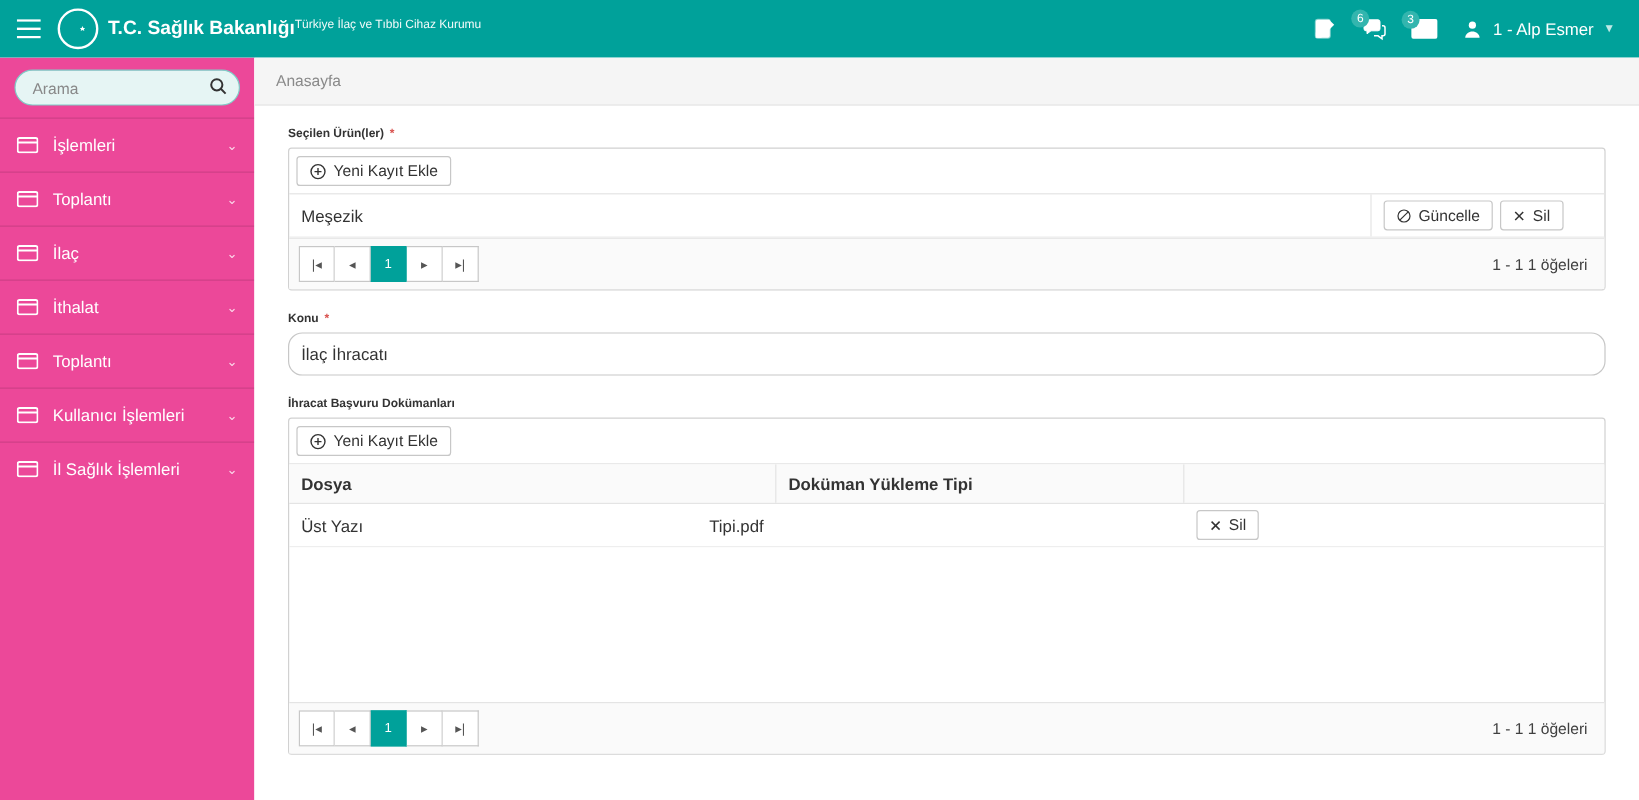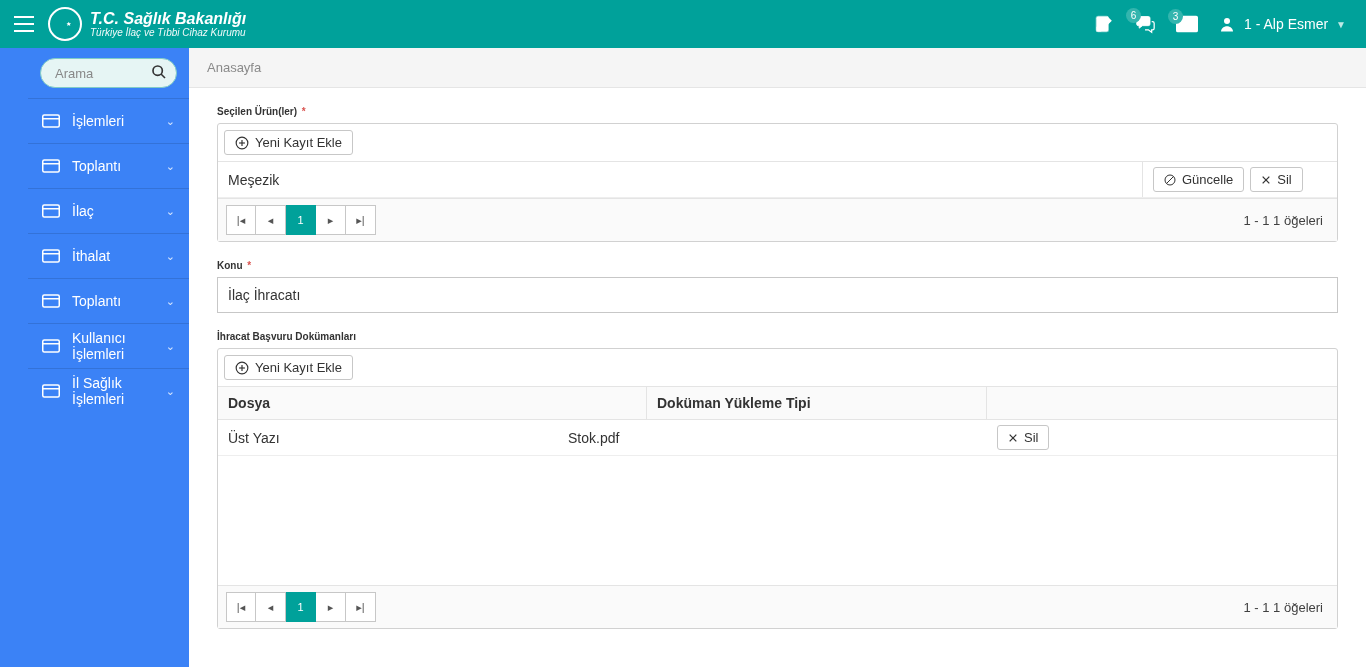--- a/index.html
+++ b/index.html
@@ -6,34 +6,34 @@
 body { font-family: "Segoe UI", Arial, sans-serif; font-size: 14px; color: #333; background: #fff; overflow: hidden; }
 .app { width: 1366px; height: 667px; display: flex; flex-direction: column; }
 
 
 .header { height: 48px; background: #00a19a; display: flex; align-items: center; color: #fff; }
 .hamburger { width: 48px; height: 48px; display: flex; align-items: center; justify-content: center; cursor: pointer; }
 .hamburger svg { fill: #fff; }
 .logo-block { display: flex; align-items: center; gap: 8px; padding-right: 20px; }
 .logo-circle { width: 34px; height: 34px; border: 2px solid #fff; border-radius: 50%; display: flex; align-items: center; justify-content: center; position: relative; }
 .logo-circle svg { fill: #fff; }
-.logo-text { display: flex; flex-direction: column; line-height: 1.1; font-style: italic; }
+.logo-text { display: flex; flex-direction: row; line-height: 1.1; }
 .logo-title { font-size: 16px; font-weight: 600; }
 .logo-sub { font-size: 10px; opacity: 0.95; }
 .header-spacer { flex: 1; }
 .header-icons { display: flex; align-items: center; gap: 20px; padding-right: 20px; }
 .hicon { position: relative; cursor: pointer; }
 .hicon svg { fill: #fff; stroke: #fff; }
 .badge { position: absolute; top: -6px; left: -8px; background: #33b5ae; color: #fff; border-radius: 50%; font-size: 10px; min-width: 15px; height: 15px; display: flex; align-items: center; justify-content: center; padding: 0 3px; }
 .user-block { display: flex; align-items: center; gap: 8px; cursor: pointer; }
 .user-block .caret { font-size: 10px; color: #bfe9e6; }
 
 
 .body { flex: 1; display: flex; overflow: hidden; }
-.sidebar { width: 189px; background: #3b82f6; display: flex; flex-direction: column; padding-left: 28px; }
+.sidebar { width: 212px; background: #ec4899; display: flex; flex-direction: column; }
 .search-wrap { padding: 10px 12px; }
 .search-box { position: relative; }
 .search-box input { width: 100%; height: 30px; border-radius: 15px; border: 1px solid #7fcbc7; background: #e6f5f4; padding: 0 34px 0 14px; font-size: 13px; color: #555; outline: none; }
 .search-box input::placeholder { color: #888; }
 .search-box .sicon { position: absolute; right: 10px; top: 6px; }
 .nav { list-style: none; }
 .nav li { border-top: 1px solid rgba(0,0,0,0.12); }
 .nav li a { display: flex; align-items: center; color: #fff; text-decoration: none; height: 44px; padding: 0 14px; font-size: 14px; position: relative; }
 .nav li a .nicon { margin-right: 12px; display: flex; }
 .nav li a .chev { position: absolute; right: 14px; font-size: 11px; opacity: 0.8; }
@@ -58,21 +58,21 @@
 
 .grid-body-tall { min-height: 165px; }
 
 .grid-pager { display: flex; align-items: center; padding: 6px 8px; border-top: 1px solid #e4e4e4; background: #fafafa; }
 .pgroup { display: flex; gap: 0; }
 .pbtn { width: 30px; height: 30px; border: 1px solid #c7c7c7; background: #fff; display: flex; align-items: center; justify-content: center; cursor: pointer; font-size: 11px; color: #555; }
 .pbtn + .pbtn { border-left: none; }
 .pbtn.active { background: #00a19a; color: #fff; border-color: #00a19a; }
 .pager-info { margin-left: auto; color: #404040; font-size: 13px; padding-right: 6px; }
 
-.text-input { width: 100%; height: 36px; border: 1px solid #c7c7c7; border-radius: 0; padding: 0 10px; font-size: 14px; color: #333; margin-bottom: 18px; }
+.text-input { width: 100%; height: 36px; border: 1px solid #c7c7c7; border-radius: 12px; padding: 0 10px; font-size: 14px; color: #333; margin-bottom: 18px; }
 
 .grid2 .grid-header .colA { width: 340px; border-right: 1px solid #e4e4e4; }
 .grid2 .grid-header .colB { flex: 1; border-right: 1px solid #e4e4e4; }
 .grid2 .grid-header .colC { width: 350px; }
 .grid2 .grid-row .colA { width: 340px; }
 .grid2 .grid-row .colB { flex: 1; }
 .grid2 .grid-row .colC { width: 350px; display:flex; gap:6px; padding:5px 10px; }
 
 svg { display: block; }
 </style>
@@ -312,21 +312,21 @@
             </button>
           </div>
           <div class="grid-header">
             <div class="col colB">Dosya</div>
             <div class="col colA">Doküman Yükleme Tipi</div>
             <div class="col colC"></div>
           </div>
           <div class="grid-body-tall">
             <div class="grid-row">
               <div class="col colA">Üst Yazı</div>
-              <div class="col colB">Stok.pdf</div>
+              <div class="col colB">Tipi.pdf</div>
               <div class="colC">
                 <button class="kbtn">
                   <span class="kicon">
                       <svg width="10" height="10" viewBox="0 0 24 24" fill="none" stroke="#333" stroke-width="3">
                         <line x1="4" y1="4" x2="20" y2="20"></line>
                         <line x1="20" y1="4" x2="4" y2="20"></line>
                       </svg>
                     </span>
                   <span>Sil</span>
                 </button>

